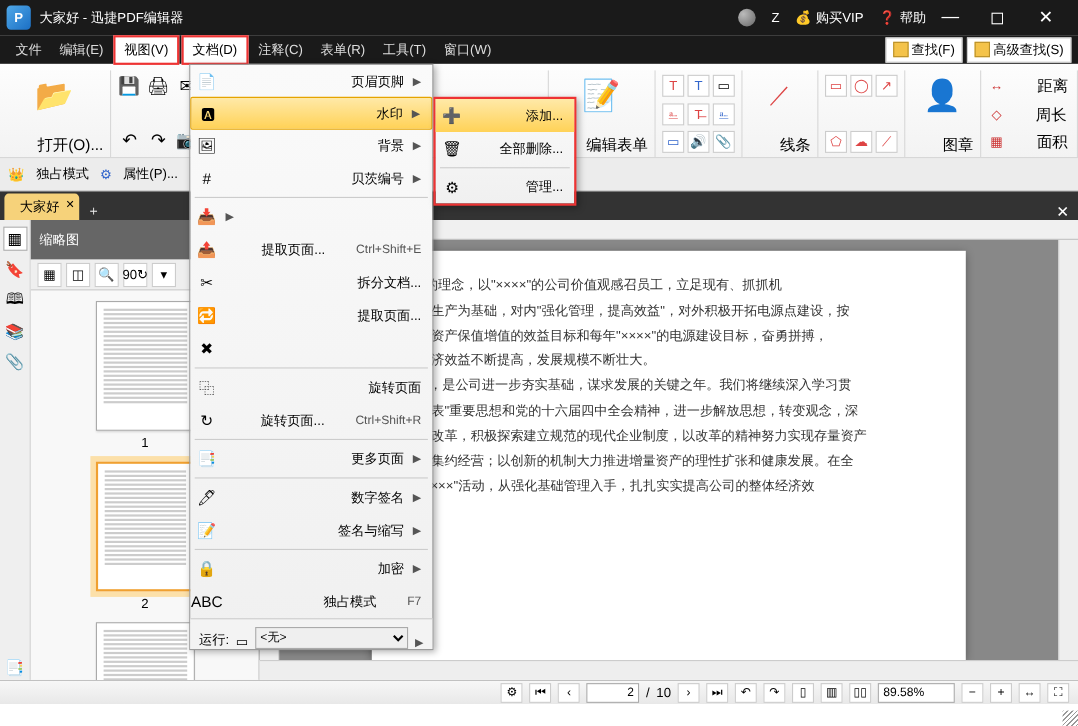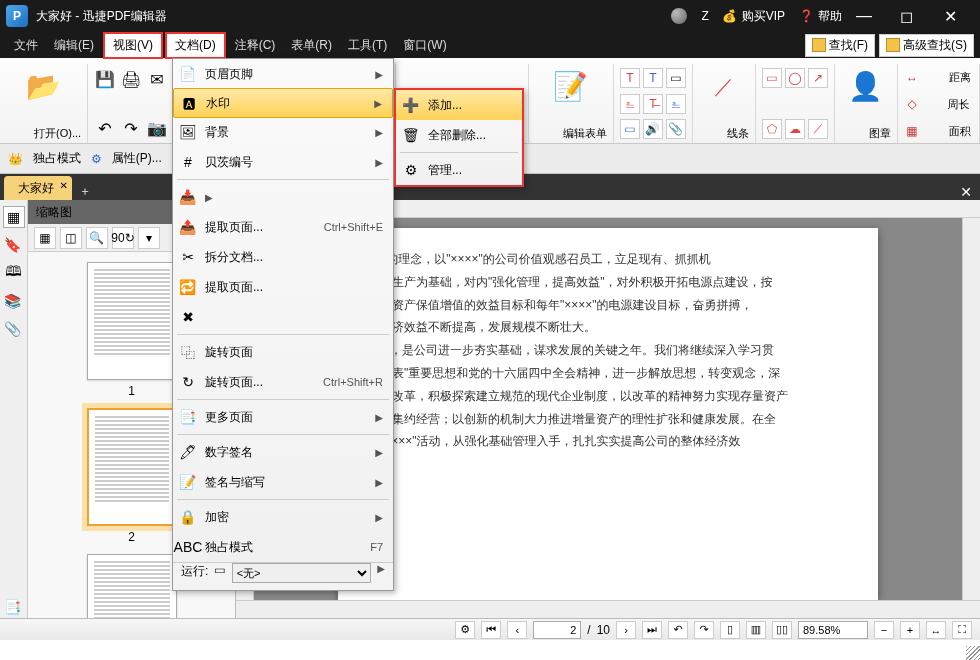--- a/index.html
+++ b/index.html
@@ -20,42 +20,42 @@
 .menubar .mitem { padding: 3px 8px; }
 .menubar .mitem.hl { border: 2px solid #e33; background: #fff; color:#000; margin: 0 1px; }
 .menubar-right { margin-left: auto; display:flex; gap:4px; align-items:center; }
 .menubar-right .mbtn { background:#fff; color:#000000; padding:2px 6px; border:1px solid #ccc; display:flex;align-items:center;gap:3px;}
 .mbtn .ico { width:14px;height:14px;background:#f4c34a;border:1px solid #b8902a;}
 
 
 .ribbon { height: 86px; background: linear-gradient(#fdfdfd,#f3f3f3); border-bottom: 1px solid #c8c8c8; display: flex; padding-top:6px; }
 .rgroup { border-right: 1px solid #d8d8d8; display:flex; flex-direction:column; align-items:center; justify-content:space-between; padding: 2px 6px 2px 6px; }
 .rgroup .bigicon { width: 40px; height: 40px; display:flex;align-items:center;justify-content:center;font-size:28px;}
-.rgroup .label { font-size: 11px; margin-top:2px;padding-left:28px;}
+.rgroup .label { font-size: 14px; margin-top:2px;padding-left:28px;}
 .rgroup.small { flex-direction: row; gap:4px; align-items:center; }
 .smicon { width:22px;height:22px; display:flex;align-items:center;justify-content:center;font-size:16px; border:1px solid transparent;}
 .folder { color:#f4b400; }
 .zoomctl { display:flex; align-items:center; gap:2px; }
 .zoomctl input { width:48px; height:20px; border:1px solid #aaa; text-align:center;}
 
 
 .ribbon2 { height: 30px; background: #ececec; border-bottom: 1px solid #c4c4c4; display:flex; align-items:center; padding:0 8px; gap:10px;}
 .ribbon2 .crown { color:#caa84a; }
 
 
 .tabstrip { height: 26px; background: #333; display:flex; align-items:flex-end; padding-left:4px;}
 .tab { background:#f6d27a; color:#000; padding:4px 18px 3px 14px; border-top-left-radius:4px; border-top-right-radius:4px; margin-right:2px; position:relative;}
 .tab .x { position:absolute; right:4px; top:4px; font-size:10px;}
 .tabclose { width:22px; color:#eee; text-align:center;}
 .tabstrip .closeall { margin-left:auto; color:#fff; padding:0 8px; font-size:14px;}
 
 
 .main { display:flex; height: calc(660px - 32px - 26px - 86px - 30px - 26px - 20px - 22px); }
 .sidepanel { width: 208px; border-right:1px solid #bbb; display:flex; flex-direction:column; background:#f8f8f8;}
-.sidepanel-hdr { height:24px; background:#666; color:#000000; display:flex; align-items:center; padding:0 8px; font-size:12px; justify-content:space-between;}
+.sidepanel-hdr { height:36px; background:#666; color:#ffffff; display:flex; align-items:center; padding:0 8px; font-size:12px; justify-content:space-between;}
 .sidetools { height:28px; background:#efefef; border-bottom:1px solid #ccc; display:flex; align-items:center; gap:4px; padding:0 6px;}
 .sidetools .tl { width:22px;height:22px;border:1px solid #ccc;background:#fff;display:flex;align-items:center;justify-content:center;font-size:12px;}
 .thumbs { flex:1; overflow:auto; padding:10px; display:flex; flex-direction:column; align-items:center; gap:10px;}
 .thumb { width:90px; }
 .thumb .page { width:90px;height:118px; border:1px solid #aaa; background:#fff; box-shadow:0 1px 2px rgba(0,0,0,.15); padding:6px; font-size:4px; color:#888; overflow:hidden;}
 .thumb.sel .page { border:2px solid #f0a030; box-shadow:0 0 0 5px rgba(255,200,90,.5); }
 .thumb .num { text-align:center; margin-top:4px;}
 .thumb .lines div { height:2px; background:#ccc; margin-bottom:2px; }
 
 .docwrap { flex:1; display:flex; flex-direction:column; }
@@ -65,25 +65,25 @@
 .pagecanvas { flex:1; background:#888; display:flex; justify-content:center; padding-top:10px; overflow:hidden;}
 .page-render { width:540px; background:#fff; padding:20px 30px; font-size:12.5px; line-height:1.9; color:#333; box-shadow:0 2px 8px rgba(0,0,0,.4);}
 .docsb-v { width:18px; background:#eee; border-left:1px solid #ccc;}
 .docsb-h { height:18px; background:#eee; border-top:1px solid #ccc; display:flex;}
 
 
 .ddmenu { position:absolute; background:linear-gradient(#fafafa,#f0f0f0); border:1px solid #9a9a9a; box-shadow:2px 2px 6px rgba(0,0,0,.3); z-index:100; }
 .ddmenu .row { display:flex; align-items:center; height:30px; padding:0 10px 0 6px; gap:8px; position:relative;}
 .ddmenu .row.hl { background:linear-gradient(#ffe9a8,#ffd257); border:1px solid #e5a400; border-radius:2px; margin:-1px 0;}
 .ddmenu .ico { width:18px; height:18px; display:flex; align-items:center; justify-content:center; font-size:14px;}
-.ddmenu .lbl { flex:1; }
+.ddmenu .lbl { flex:1;text-align:right; }
 .ddmenu .arr { font-size:10px; color:#555;}
 .ddmenu .shortcut { color:#555; font-size:11px; margin-left:20px;}
 .ddmenu hr { border:none; border-top:1px solid #ccc; margin:2px 4px; }
-.ddmenu .footer { height:28px; border-top:1px solid #ccc; display:flex; align-items:flex-start; gap:6px; padding:0 8px; background:#f3f3f3;}
+.ddmenu .footer { height:28px; border-top:1px solid #ccc; display:flex; align-items:flex-end; gap:6px; padding:0 8px; background:#f3f3f3;}
 .ddmenu .footer select { border:1px solid #aaa; height:20px; font-size:11px; flex:1;}
 
 .menu-document { left:172px; top:58px; width:222px; }
 .menu-watermark { left:394px; top:88px; width:130px; border:2px solid #e33;}
 .menu-watermark .row.hl-red { background:linear-gradient(#ffe9a8,#ffd257); }
 
 
 .statusbar { height:22px; background:linear-gradient(#f7f7f7,#e8e8e8); border-top:1px solid #bbb; display:flex; align-items:center; padding:0 8px; gap:6px;}
 .statusbar .sb-spacer { flex:1; }
 .sb-btn { width:20px;height:18px;border:1px solid #ccc;background:#fff;display:flex;align-items:center;justify-content:center;font-size:11px;}

